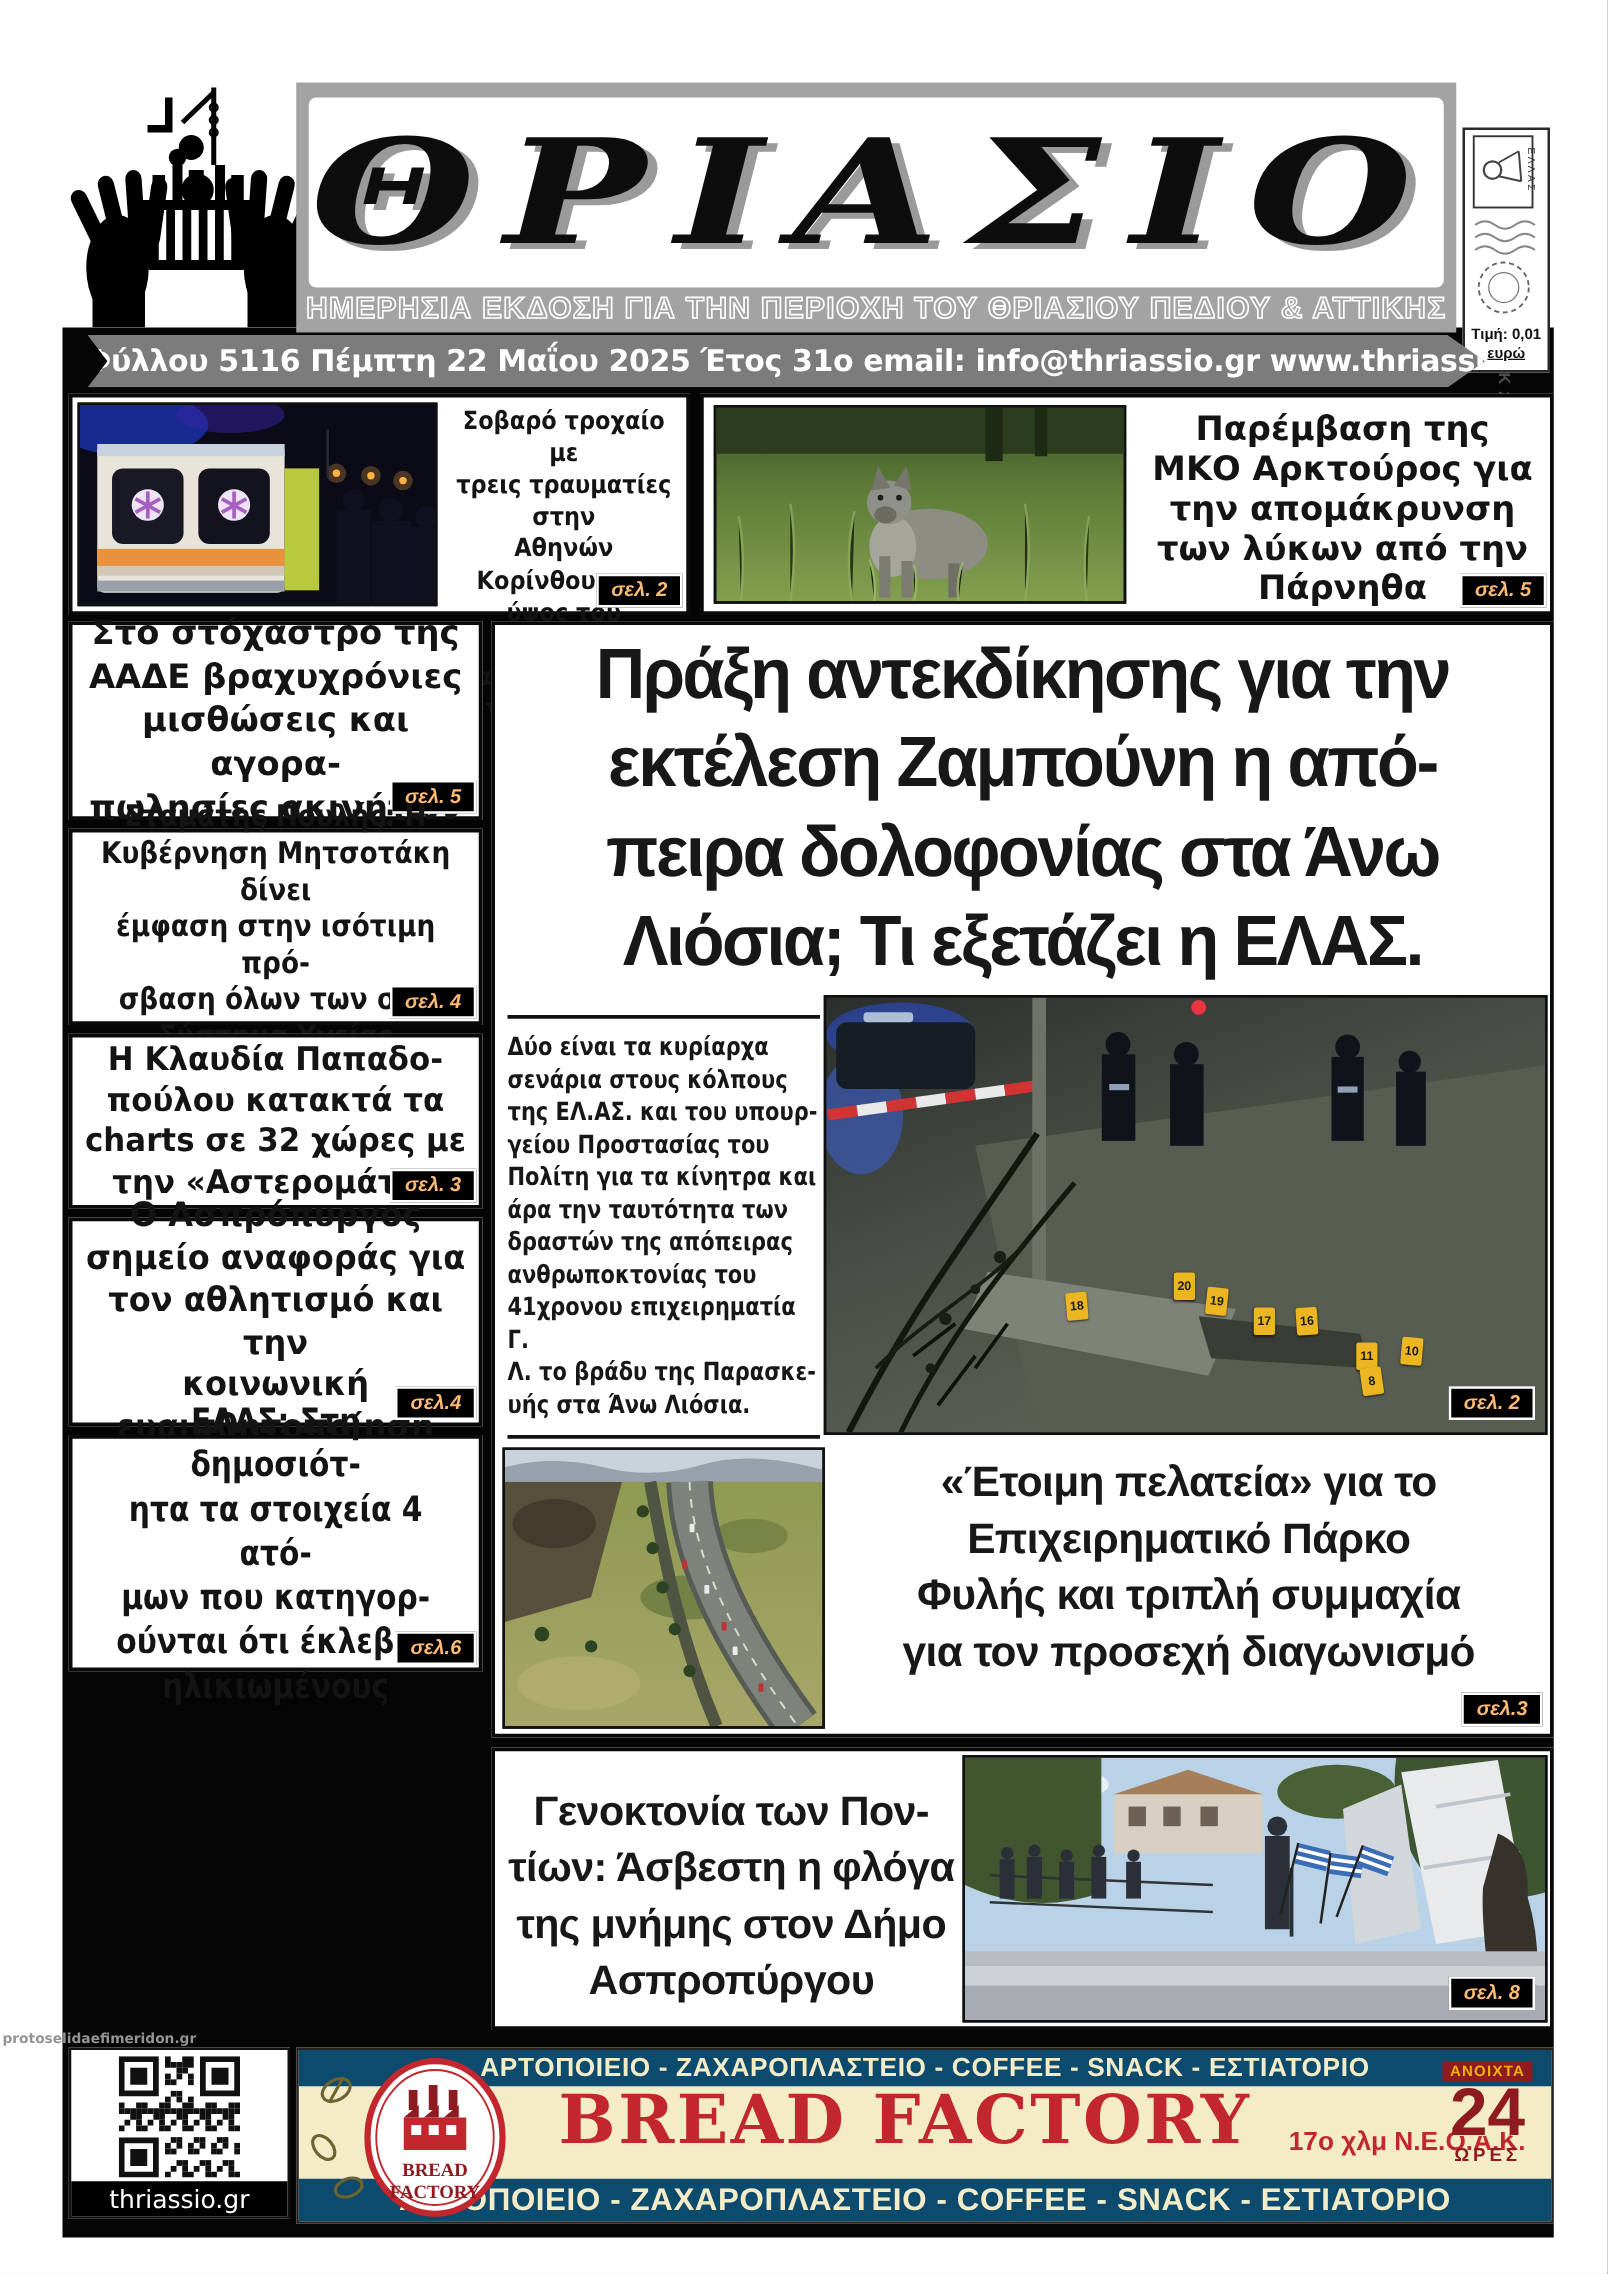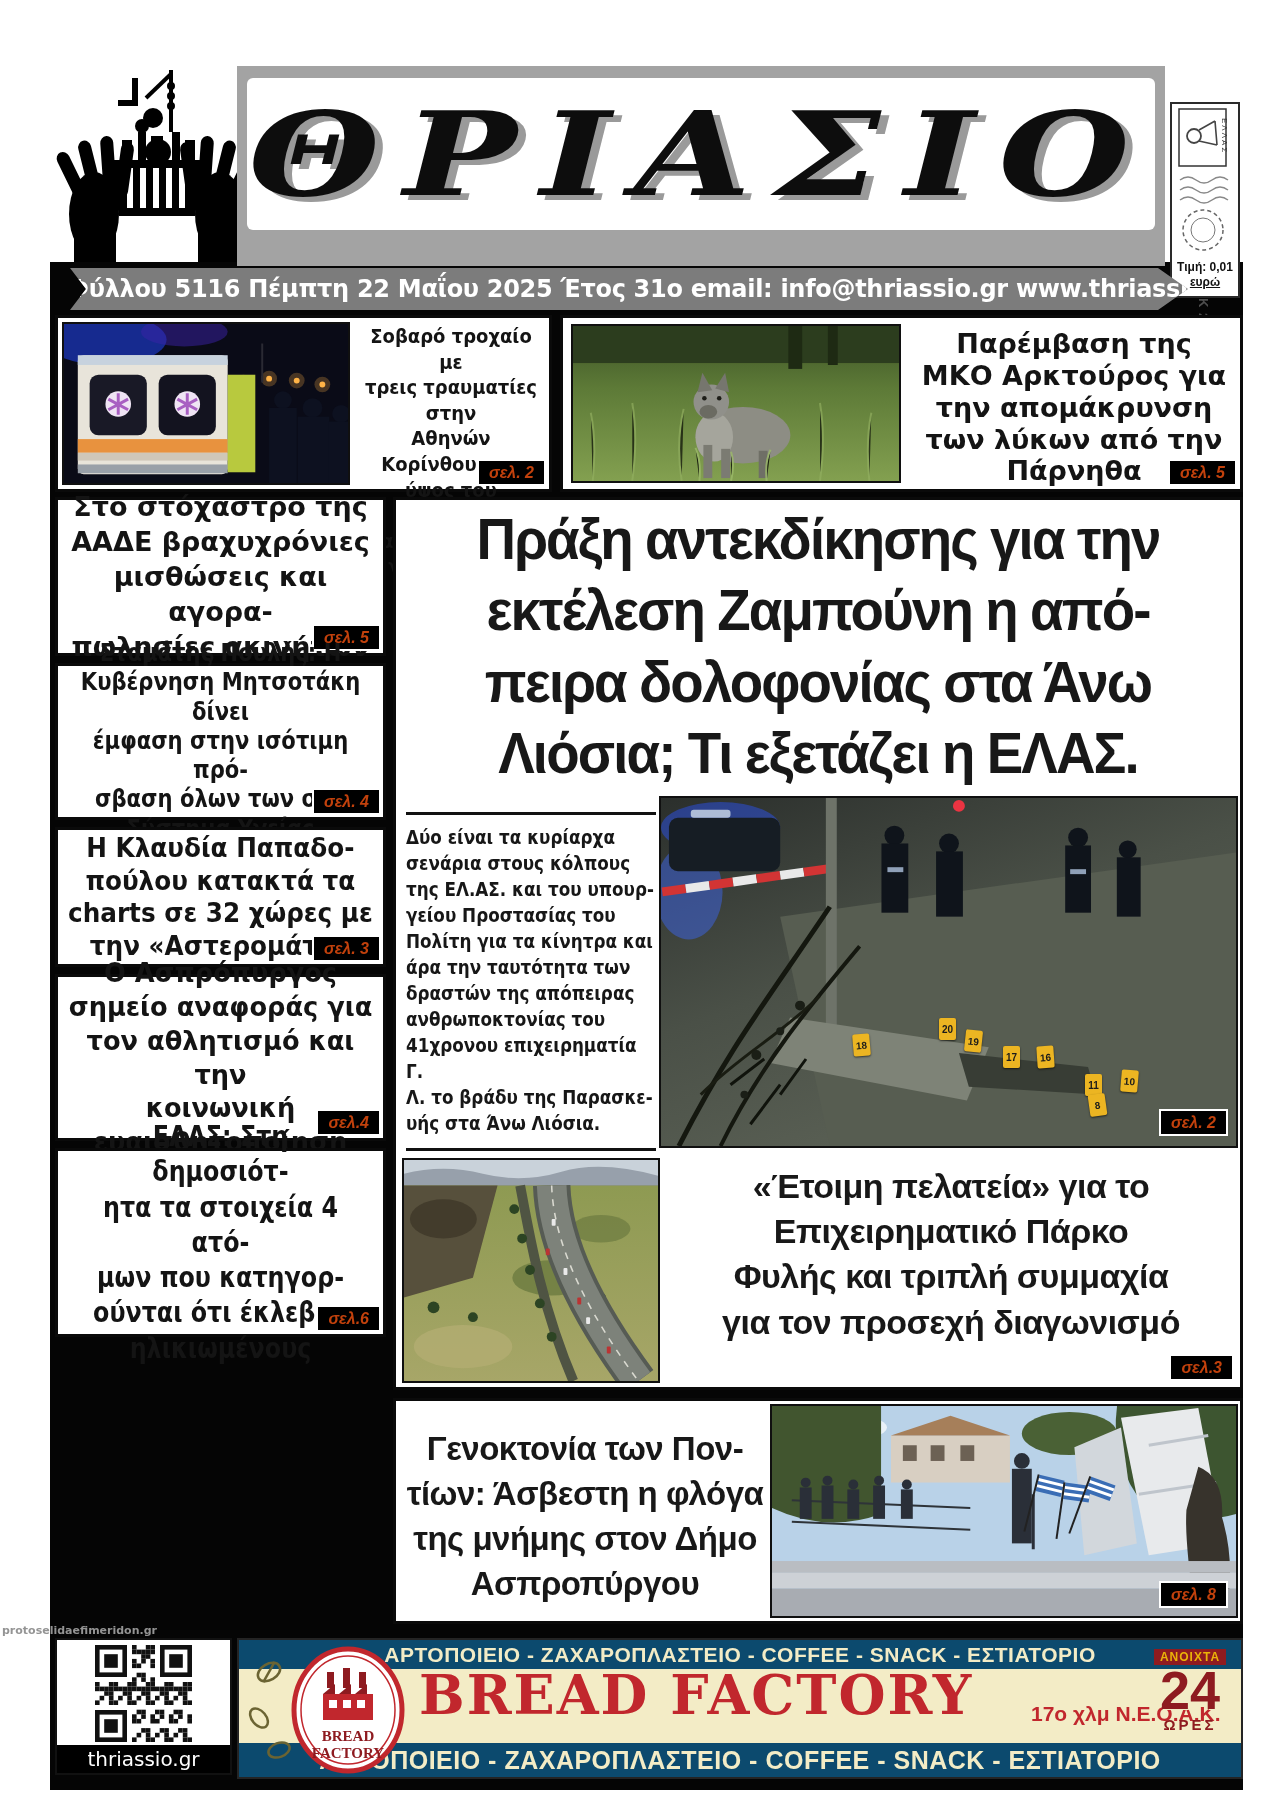--- a/index.html
+++ b/index.html
@@ -4,21 +4,21 @@
 <style>
   html,body{margin:0;padding:0;background:#fff;}
   .page{position:relative;width:1286px;height:1819px;background:#fff;overflow:hidden;
         font-family:"DejaVu Sans",sans-serif;}
   .abs{position:absolute;}
   .black-field{position:absolute;left:50px;top:262px;width:1193px;height:1528px;background:#050505;}
   .box{position:absolute;background:#fff;border:3px solid #0a0a0a;box-sizing:border-box;}
   .preline{white-space:pre-line;}
   .hl{font-family:"DejaVu Sans",sans-serif;font-weight:bold;color:#141414;text-align:center;}
   .hl2{font-family:"Liberation Sans",sans-serif;font-weight:bold;color:#181818;text-align:center;}
-  .badge{position:absolute;background:#000;color:#c2410c;font:italic bold 16px "Liberation Sans",sans-serif;
+  .badge{position:absolute;background:#000;color:#fdba74;font:italic bold 16px "Liberation Sans",sans-serif;
          padding:2px 10px;border:2px solid #fff;line-height:1.2;white-space:nowrap;margin-top:25px;}
   .photo{position:absolute;border:2px solid #101010;overflow:hidden;background:#222;box-sizing:border-box;}
   .photo svg{display:block;width:100%;height:100%;}
   .flexc{display:flex;align-items:center;justify-content:center;}
   .sx95{transform:scaleX(.95);transform-origin:center top;}
   .sx90{transform:scaleX(.90);transform-origin:center top;}
   .sx88{transform:scaleX(.88);transform-origin:center top;}
   .sx85{transform:scaleX(.85);transform-origin:center top;}
   
   .masthead-box{position:absolute;left:237px;top:66px;width:928px;height:200px;background:#a3a3a3;}
@@ -54,21 +54,21 @@
   .qr-strip{position:absolute;left:0;right:0;bottom:0;height:28px;background:#000;color:#fff;
             font:20px "DejaVu Sans",sans-serif;display:flex;align-items:center;justify-content:center;}
   .watermark{position:absolute;left:2px;top:1624px;font:bold 11px "DejaVu Sans",sans-serif;color:#949494;}
   .ad{position:absolute;left:237px;top:1638px;width:1006px;height:141px;background:#f3ecc6;
       border:2px solid #242424;box-sizing:border-box;overflow:hidden;}
   .ad-strip{position:absolute;left:0;right:0;background:#0c4a6e;color:#f3ecc6;
             font:bold 21px "Liberation Sans",sans-serif;letter-spacing:.5px;
             display:flex;align-items:center;justify-content:center;text-align:right;}
   .ad-strip.top{top:0;height:29px;}
   .ad-strip.bottom{bottom:0;height:34px;font-size:25px;}
-  .ad-brand{position:absolute;left:180px;top:28px;width:610px;
+  .ad-brand{position:absolute;left:180px;top:28px;width:610px;text-align:center;
             font-family:"DejaVu Serif",serif;font-weight:bold;font-size:54px;color:#c1272d;
             letter-spacing:2px;line-height:1;}
   .ad-loc{position:absolute;left:792px;top:62px;font:bold 21px "Liberation Sans",sans-serif;color:#c1272d;white-space:nowrap;}
   .ad-open{position:absolute;right:8px;top:6px;width:86px;text-align:center;color:#8e1b20;}
   .ad-open .o1{display:inline-block;background:#8e1b20;color:#eab308;font:bold 12px "Liberation Sans",sans-serif;
                padding:1px 6px;letter-spacing:1px;}
   .ad-open .o2{font:bold 54px "Liberation Sans",sans-serif;line-height:.95;text-shadow:1px 1px 0 #f3ecc6;}
   .ad-open .o3{font:bold 15px "Liberation Sans",sans-serif;letter-spacing:3px;}
 </style>
 </head>
@@ -116,20 +116,21 @@
       <rect x="165" y="76" width="13" height="62" rx="7" transform="rotate(14 172 107)"></rect>
       <rect x="147" y="72" width="13" height="64" rx="7" transform="rotate(4 154 104)"></rect>
       <rect x="131" y="78" width="13" height="56" rx="7" transform="rotate(-8 138 106)"></rect>
     </g>
   </svg>
 
   <div class="masthead-box">
     <div class="title-inner">
       <div class="paper-title">ΘΡΙΑΣΙΟ</div>
     </div>
+    <div class="subtitle">ΗΜΕΡΗΣΙΑ ΕΚΔΟΣΗ ΓΙΑ ΤΗΝ ΠΕΡΙΟΧΗ ΤΟΥ ΘΡΙΑΣΙΟΥ ΠΕΔΙΟΥ &amp; ΑΤΤΙΚΗΣ</div>
   </div>
 
   <div class="stamp-box">
     <svg width="66" height="150" viewBox="0 0 66 150">
       <rect x="7" y="5" width="47" height="57" fill="#fff" stroke="#333" stroke-width="1.5"></rect>
       <circle cx="22" cy="32" r="7" fill="none" stroke="#444" stroke-width="1.8"></circle>
       <path d="M27,26 L43,17 M27,37 L45,41 M43,17 L45,41" fill="none" stroke="#444" stroke-width="1.6"></path>
       <text transform="translate(50 14) rotate(90)" font-family="Liberation Sans,sans-serif" font-size="8" letter-spacing="2" fill="#333">ΕΛΛΑΣ</text>
       <path d="M8,76 q8,-6 16,0 t16,0 t16,0" fill="none" stroke="#888" stroke-width="1.5"></path>
       <path d="M8,86 q8,-6 16,0 t16,0 t16,0" fill="none" stroke="#888" stroke-width="1.5"></path>

